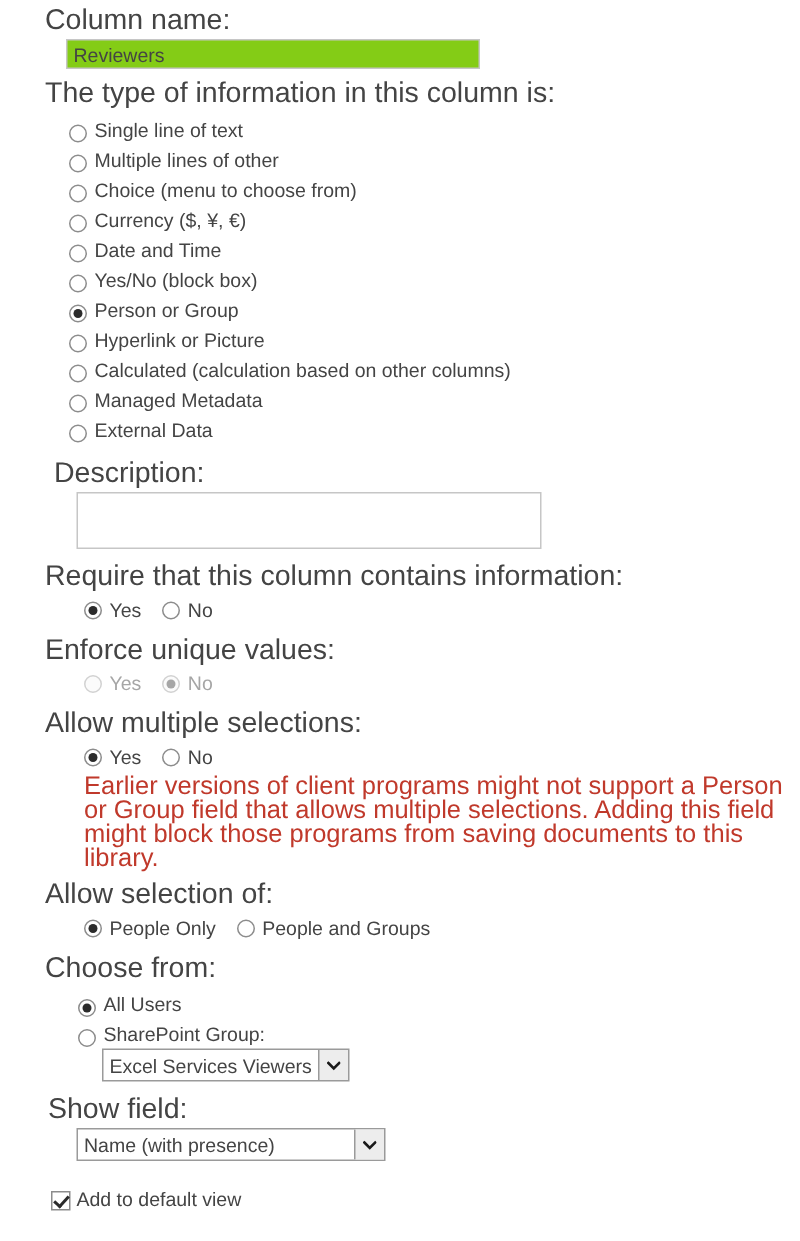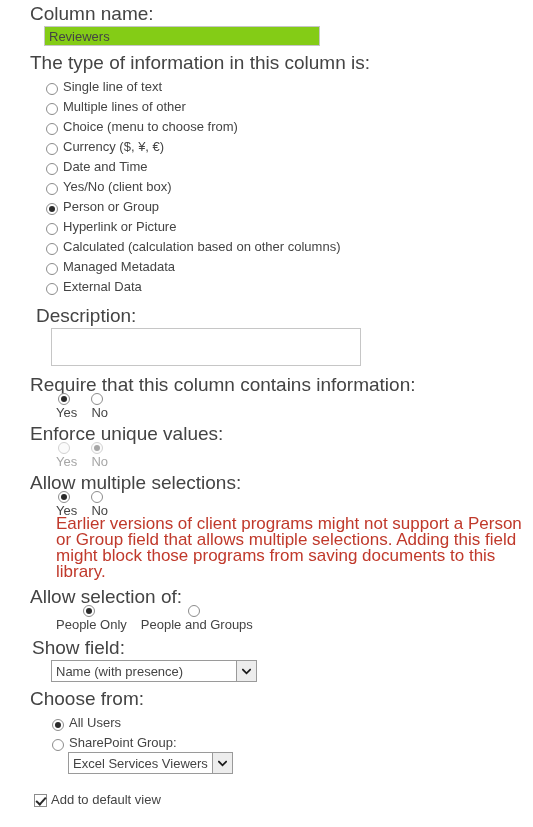--- a/index.html
+++ b/index.html
@@ -74,21 +74,21 @@
     height: 20px;
     line-height: 20px;
   }
 
   .radio-inline {
     display: flex;
     align-items: center;
     margin-left: 56px;
     height: 20px;
   }
-  .radio-inline .radio-opt { margin-right: 14px; flex-direction: column; }
+  .radio-inline .radio-opt { margin-right: 14px; }
   .radio-inline .radio-opt:last-child { margin-right: 0; text-align: center; }
 
   .radio-opt {
     display: flex;
     align-items: center;
     white-space: nowrap;
   }
 
   
   .radio {
@@ -241,21 +241,21 @@
       <div class="radio-row">
         <span class="radio"></span>
         <span class="radio-text">Currency ($, ¥, €)</span>
       </div>
       <div class="radio-row">
         <span class="radio"></span>
         <span class="radio-text">Date and Time</span>
       </div>
       <div class="radio-row">
         <span class="radio"></span>
-        <span class="radio-text">Yes/No (client box)</span>
+        <span class="radio-text">Yes/No (block box)</span>
       </div>
       <div class="radio-row">
         <span class="radio checked"></span>
         <span class="radio-text">Person or Group</span>
       </div>
       <div class="radio-row">
         <span class="radio"></span>
         <span class="radio-text">Hyperlink or Picture</span>
       </div>
       <div class="radio-row">
@@ -325,54 +325,54 @@
   <div class="block" style="margin-top:9px">
     <span class="label">Allow selection of:</span>
     <div class="radio-inline">
       <span class="radio-opt">
         <span class="radio checked"></span>
         <span class="radio-text">People Only</span>
       </span>
       <span class="radio-opt">
         <span class="radio"></span>
         <span class="radio-text">People and Groups</span>
+      </span>
+    </div>
+  </div>
+
+  <div class="block" style="margin-top:9px">
+    <span class="label">Choose from:</span>
+    <div class="radio-row" style="margin-left:52px">
+      <span class="radio checked"></span>
+      <span class="radio-text">All Users</span>
+    </div>
+    <div class="radio-row" style="margin-left:52px">
+      <span class="radio"></span>
+      <span class="radio-text">SharePoint Group:</span>
+    </div>
+    <div class="select-wrap select-group">
+      <span class="select-value">Excel Services Viewers</span>
+      <span class="select-btn">
+        <svg class="chev" viewBox="0 0 10 10" aria-hidden="true">
+            <polyline points="1,3 5,7 9,3"></polyline>
+          </svg>
       </span>
     </div>
   </div>
 
   <div class="block" style="margin-top:11px">
     <span class="label" style="margin-left:32px">Show field:</span>
     <div class="select-wrap select-showfield">
       <span class="select-value">Name (with presence)</span>
       <span class="select-btn">
         <svg class="chev" viewBox="0 0 10 10" aria-hidden="true">
             <polyline points="1,3 5,7 9,3"></polyline>
           </svg>
       </span>
     </div>
   </div>
 
-  <div class="block" style="margin-top:9px">
-    <span class="label">Choose from:</span>
-    <div class="radio-row" style="margin-left:52px">
-      <span class="radio checked"></span>
-      <span class="radio-text">All Users</span>
-    </div>
-    <div class="radio-row" style="margin-left:52px">
-      <span class="radio"></span>
-      <span class="radio-text">SharePoint Group:</span>
-    </div>
-    <div class="select-wrap select-group">
-      <span class="select-value">Excel Services Viewers</span>
-      <span class="select-btn">
-        <svg class="chev" viewBox="0 0 10 10" aria-hidden="true">
-            <polyline points="1,3 5,7 9,3"></polyline>
-          </svg>
-      </span>
-    </div>
-  </div>
-
   <div class="check-row">
     <span class="checkbox checked"></span>
     <span class="check-label">Add to default view</span>
   </div>
 
 </div>
 
 </body></html>

